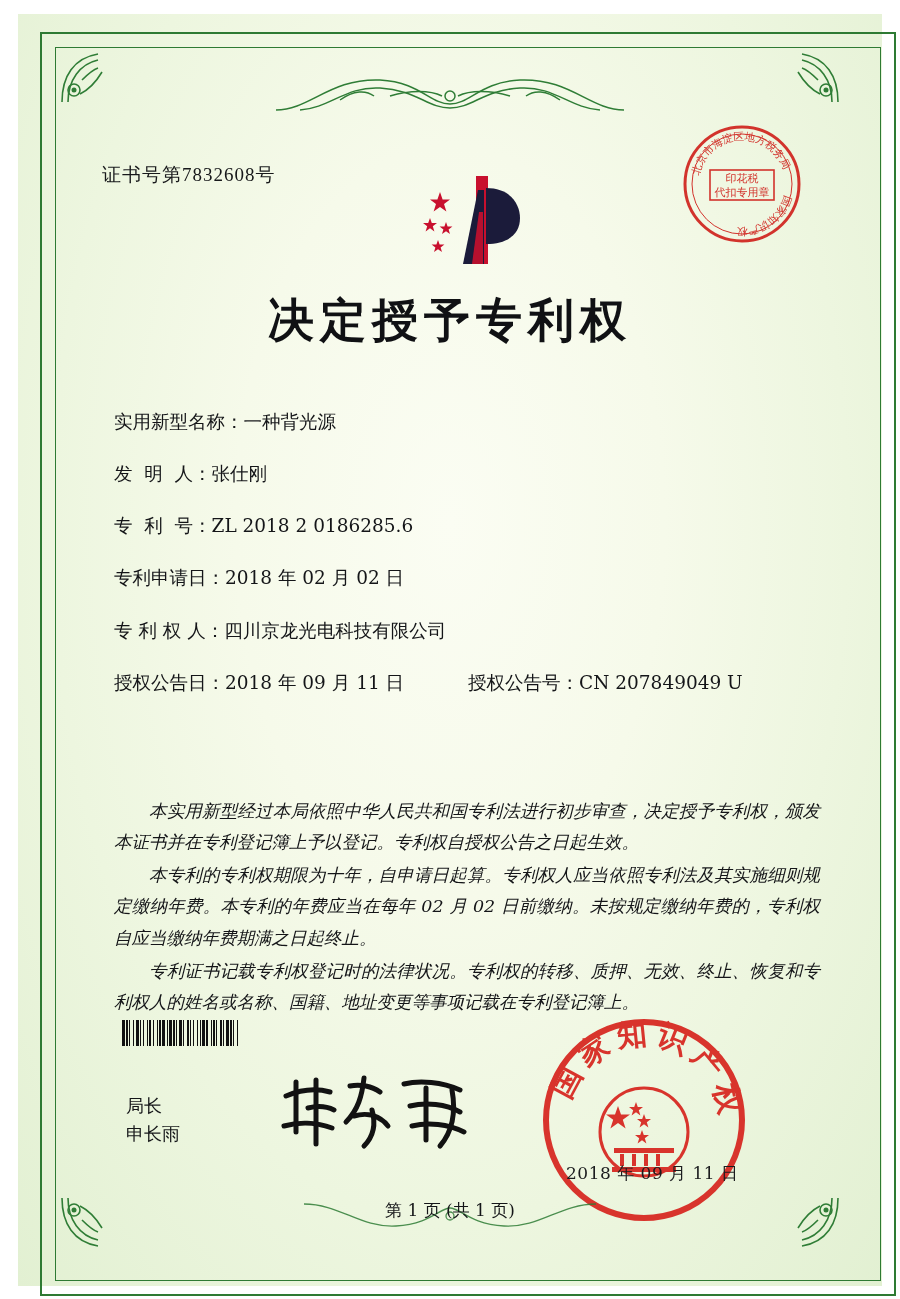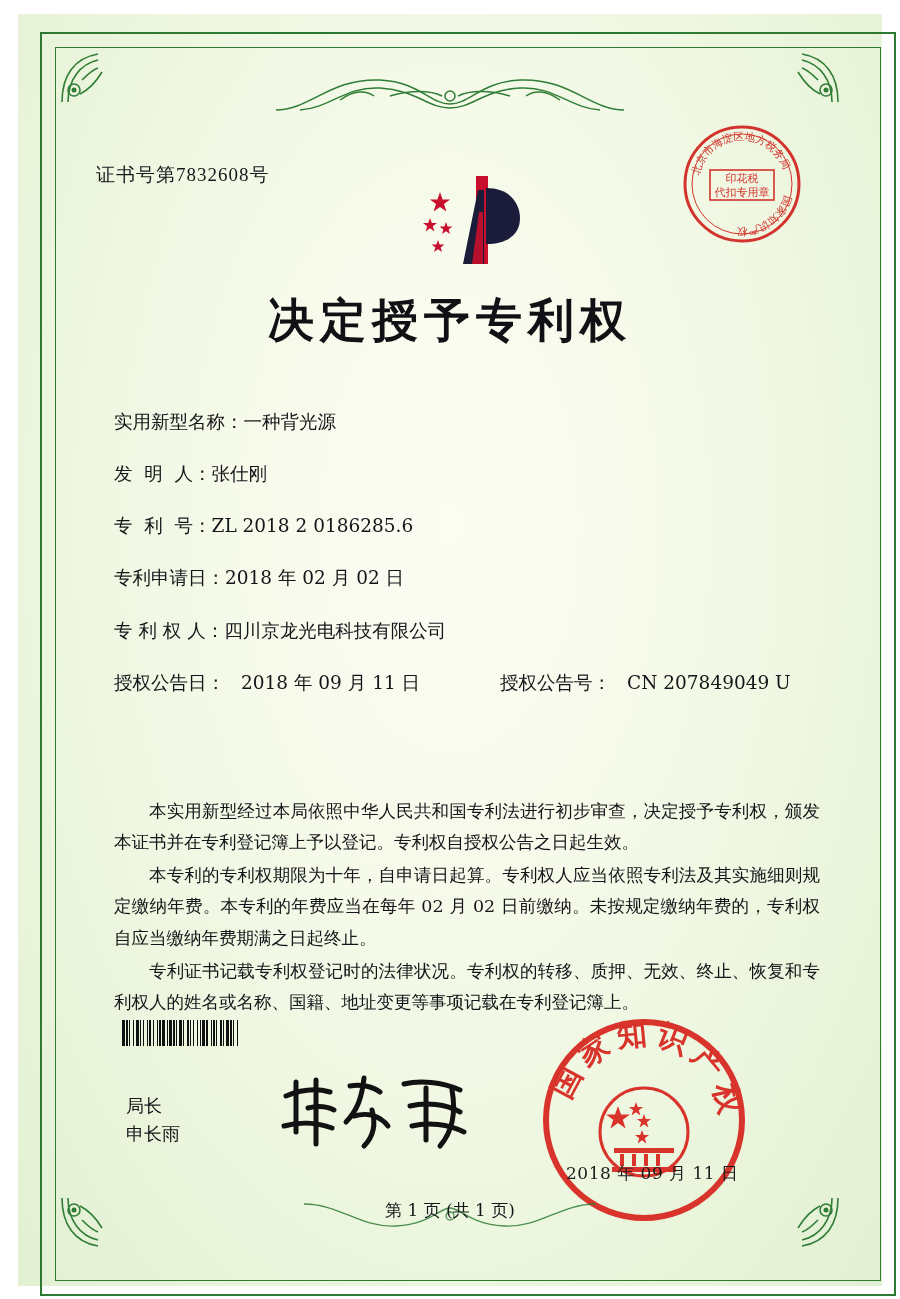--- a/index.html
+++ b/index.html
@@ -87,21 +87,21 @@
     width: 300px;
     height: 34px;
     color: #2f7d36;
     opacity: .85;
   }
   .bottom-ornament svg { width: 100%; height: 100%; display: block; }
 
   
   .cert-no {
     position: absolute;
-    left: 78px;
+    left: 84px;
     top: 148px;
     font-size: 19px;
     color: #17181a;
     letter-spacing: 1px;
     font-family: "Liberation Serif", "DejaVu Serif", serif;
   }
 
   
   .logo {
     position: absolute;
@@ -155,21 +155,20 @@
   .field-label {
     white-space: pre;
     font-family: "DejaVu Serif", "Liberation Serif", serif;
   }
   .field-value {
     font-family: "DejaVu Serif", "Liberation Serif", serif;
   }
 
   .field-row.split {
     justify-content: flex-start;
-    gap: 16px;
   }
   .field-right {
     margin-left: 64px;
     white-space: nowrap;
   }
 
   
   .paragraphs {
     position: absolute;
     left: 96px;
@@ -177,20 +176,21 @@
     width: 706px;
     font-size: 17.5px;
     line-height: 1.78;
     color: #141518;
     text-align: justify;
     font-family: "DejaVu Serif", "Liberation Serif", serif;
   }
   .paragraphs p {
     margin: 0 0 2px 0;
     text-indent: 2em;
+    font-style: italic;
   }
 
   
   .barcode {
     position: absolute;
     left: 104px;
     top: 1006px;
     width: 244px;
     height: 26px;
     display: flex;

